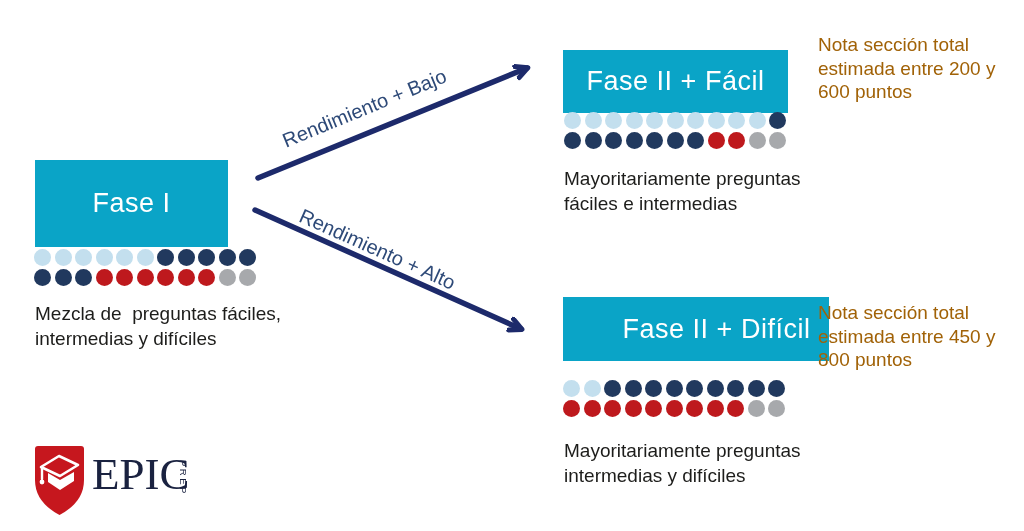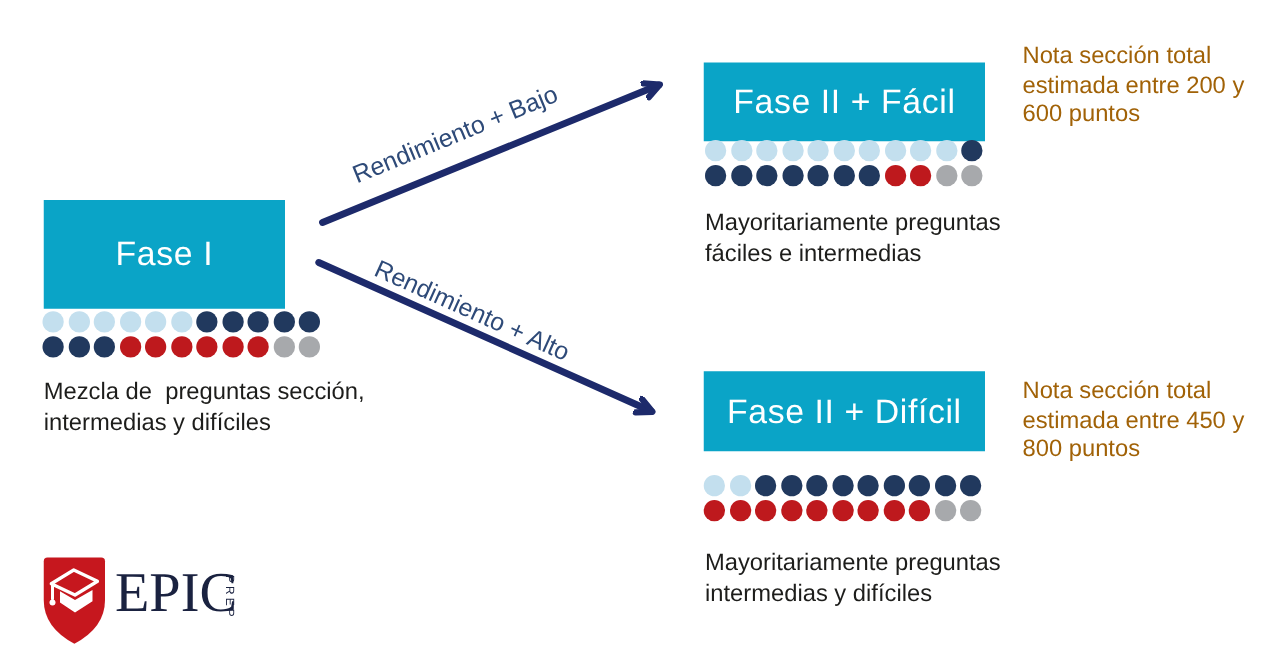--- a/index.html
+++ b/index.html
@@ -19,21 +19,21 @@
     color: #ffffff;
     display: flex;
     align-items: center;
     justify-content: center;
     font-size: 27px;
     font-weight: 400;
     letter-spacing: 0.5px;
   }
   #fase1-box  { left: 35px;  top: 160px; width: 193px; height: 87px; }
   #fase2-easy-box { left: 563px; top: 16px;  width: 225px; height: 63px; margin-top: 34px; }
-  #fase2-hard-box { left: 563px; top: 297px; width: 225px; height: 64px; }
+  #fase2-hard-box { left: 563px; top: 297px; width: 225px; height: 64px; padding-left: 41px; }
 
   
   .dots {
     position: absolute;
     display: flex;
     flex-direction: column;
     gap: 3px;
   }
   .dot-row { display: flex; gap: 3.5px; }
   .dot {
@@ -136,21 +136,21 @@
         <span class="dot" style="background: rgb(190, 25, 29);"></span>
         <span class="dot" style="background: rgb(190, 25, 29);"></span>
         <span class="dot" style="background: rgb(190, 25, 29);"></span>
         <span class="dot" style="background: rgb(190, 25, 29);"></span>
         <span class="dot" style="background: rgb(190, 25, 29);"></span>
         <span class="dot" style="background: rgb(190, 25, 29);"></span>
         <span class="dot" style="background: rgb(167, 169, 172);"></span>
         <span class="dot" style="background: rgb(167, 169, 172);"></span>
       </div>
     </div>
-  <div class="caption" id="fase1-caption">Mezcla de  preguntas sección,
+  <div class="caption" id="fase1-caption">Mezcla de  preguntas fáciles,
 intermedias y difíciles</div>
 
   <svg id="arrows-svg" width="1024" height="531" viewBox="0 0 1024 531">
     <defs>
       <marker id="head" markerUnits="userSpaceOnUse" markerWidth="22" markerHeight="20" refX="13" refY="8" orient="auto">
         <path d="M2,2 L14,8 L2,14" fill="none" stroke="#1D2A6B" stroke-width="5" stroke-linecap="round" stroke-linejoin="round"></path>
       </marker>
     </defs>
     <line x1="258" y1="178" x2="527" y2="68" stroke="#1D2A6B" stroke-width="5.5" stroke-linecap="round" marker-end="url(#head)"></line>
     <line x1="255" y1="210" x2="521" y2="329" stroke="#1D2A6B" stroke-width="5.5" stroke-linecap="round" marker-end="url(#head)"></line>

